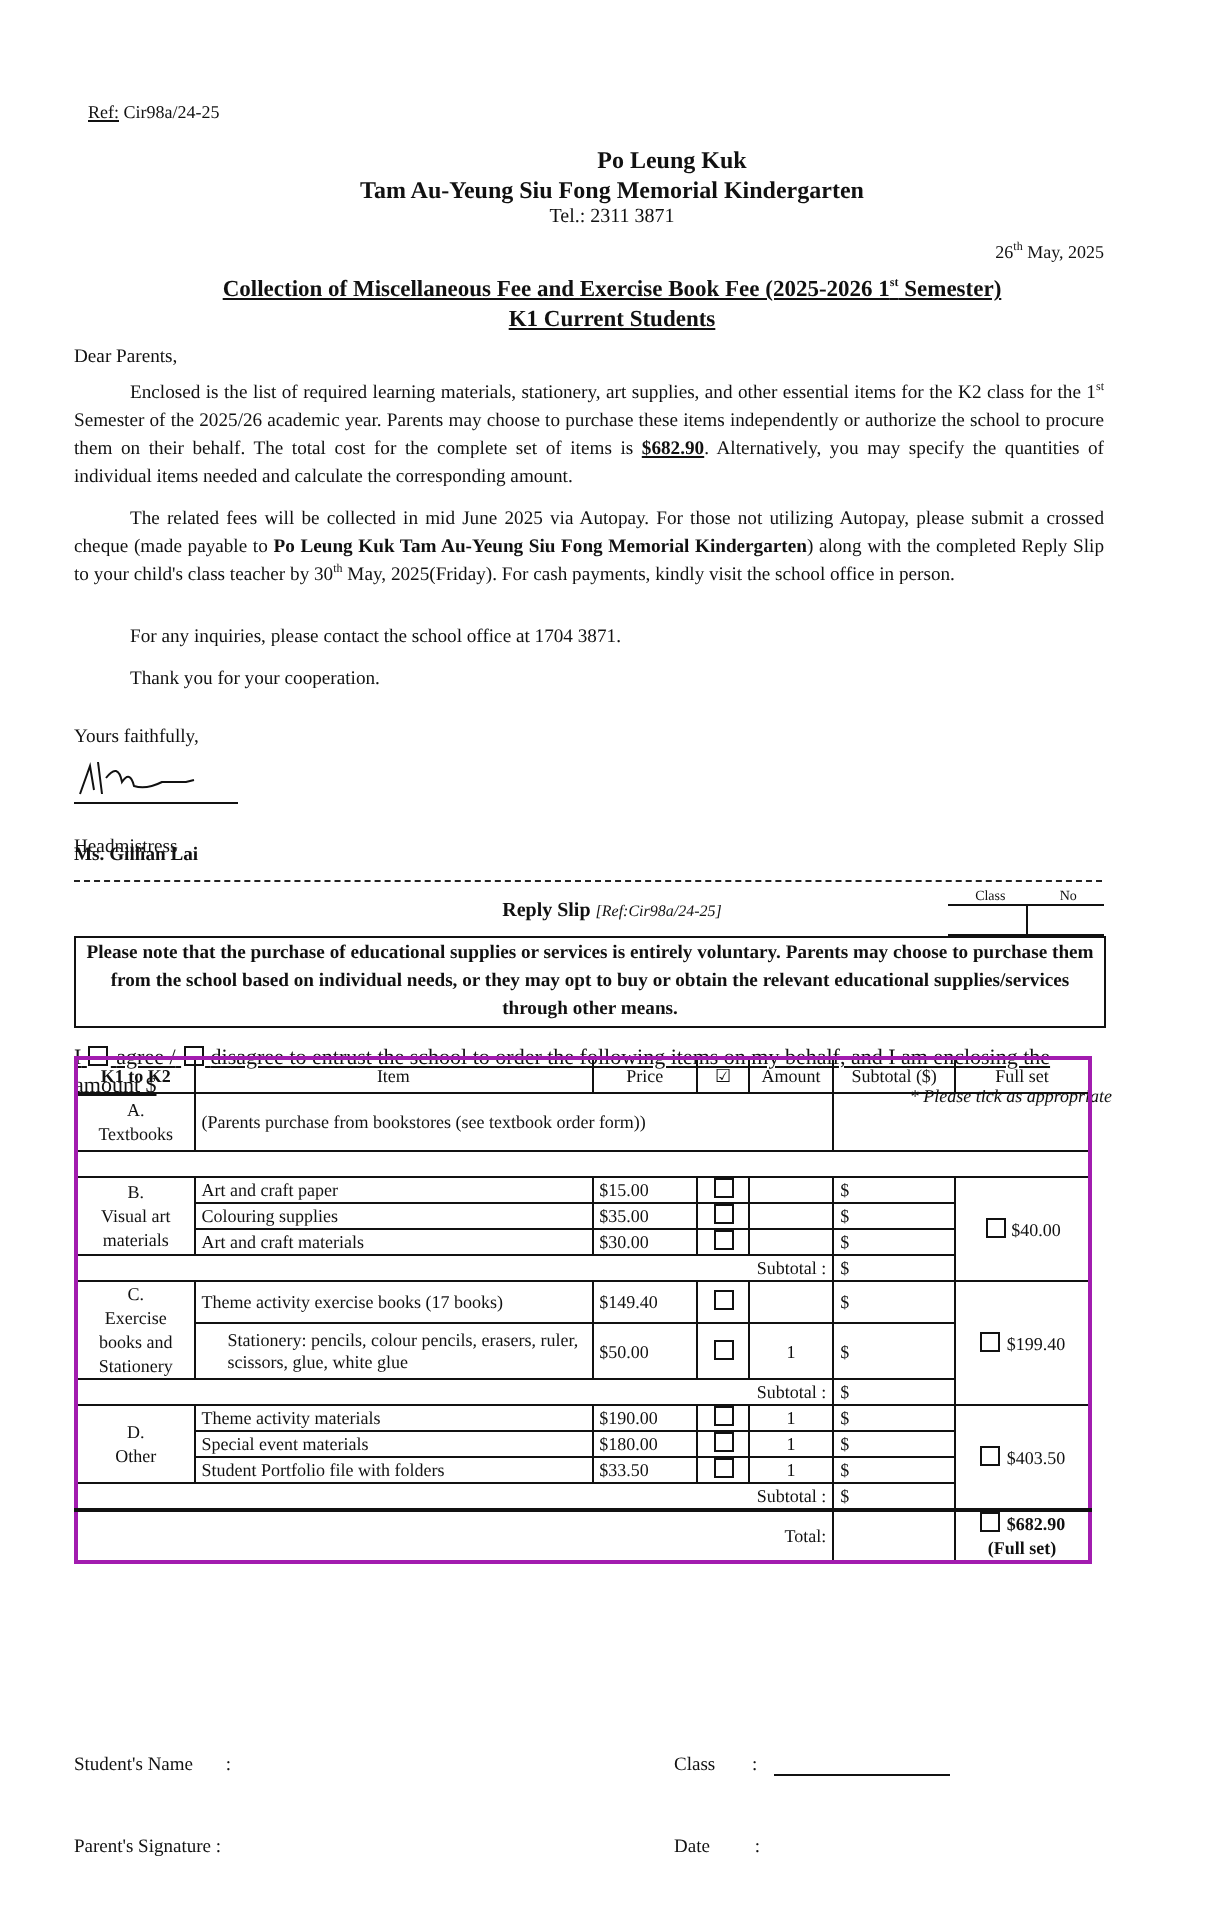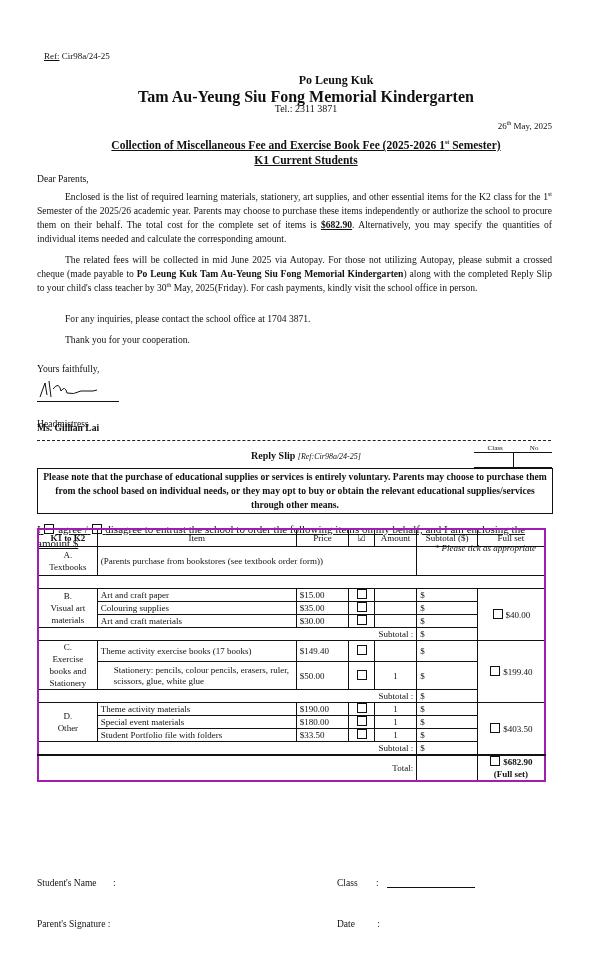--- a/index.html
+++ b/index.html
@@ -5,21 +5,21 @@
   html, body { margin: 0; padding: 0; background: #ffffff; }
   body {
     width: 612px; height: 965px; position: relative; overflow: hidden;
     font-family: "Liberation Serif", serif; color: #111; font-size: 9.5px;
   }
   .abs { position: absolute; }
   .ref { left: 44px; top: 51px; font-size: 9px; }
   .ref .u { text-decoration: underline; }
   .org { left: 0; width: 612px; text-align: center; }
   .org1 { top: 73px; font-size: 12px; font-weight: bold; margin-left: 30px; }
-  .org2 { top: 88px; font-size: 16px; font-weight: bold; }
+  .org2 { top: 88px; font-size: 12px; font-weight: bold; }
   .org3 { top: 103px; font-size: 10px; }
   .date { right: 60px; top: 121px; font-size: 9px; }
   .title1 { top: 139px; font-size: 11.5px; font-weight: bold; text-decoration: underline; }
   .title2 { top: 154px; font-size: 11.5px; font-weight: bold; text-decoration: underline; }
   .para { left: 37px; width: 515px; text-align: justify; line-height: 14px; font-size: 9.6px; }
   .para .ind { display: inline-block; width: 28px; }
   .bold { font-weight: bold; }
   .uline { text-decoration: underline; font-weight: bold; }
   sup { font-size: 6px; vertical-align: super; line-height: 0; }
   .sig-img { left: 37px; top: 377px; width: 82px; height: 24px; border-bottom: 1px solid #111; }
@@ -28,21 +28,21 @@
   .reply-title i { font-weight: normal; font-size: 8px; }
   .cls-box { left: 474px; top: 444px; width: 78px; height: 24px; font-size: 7px; }
   .cls-box .hdr { display: flex; justify-content: space-around; height: 8px; }
   .cls-box .cells { display: flex; border-top: 1px solid #111; border-bottom: 1px solid #111; height: 14px; }
   .cls-box .cells div { flex: 1; }
   .cls-box .cells div:first-child { border-right: 1px solid #111; }
   .notice { left: 37px; top: 468px; width: 512px; border: 1px solid #111; text-align: center;
     font-weight: bold; font-size: 9.6px; line-height: 14px; padding: 1px 1px; }
   .agree { left: 37px; top: 522px; width: 515px; font-size: 11px; line-height: 14px; text-decoration: underline; }
   .box { display: inline-block; width: 8px; height: 8px; border: 1px solid #111; vertical-align: -1px; margin: 0 1px; }
-  .tick-note { right: 76px; top: 543px; font-size: 9px; font-style: italic; }
+  .tick-note { right: 56px; top: 543px; font-size: 9px; font-style: italic; }
   table.fees { position: absolute; left: 37px; top: 528px; width: 509px; border-collapse: collapse;
     font-size: 9px; border: 2px solid #a21caf; }
   table.fees td, table.fees th { border: 1px solid #111; padding: 0 3px; height: 12px; line-height: 12px; vertical-align: middle; }
   table.fees th { font-weight: normal; height: 16px; text-align: center; }
   table.fees th.bold { font-weight: bold; }
   .c-cat { width: 50px; text-align: center; }
   .c-item { width: 186px; }
   .c-price { width: 44px; text-align: left; }
   .c-tick { width: 18px; text-align: center; }
   .c-amt { width: 34px; text-align: center; }

